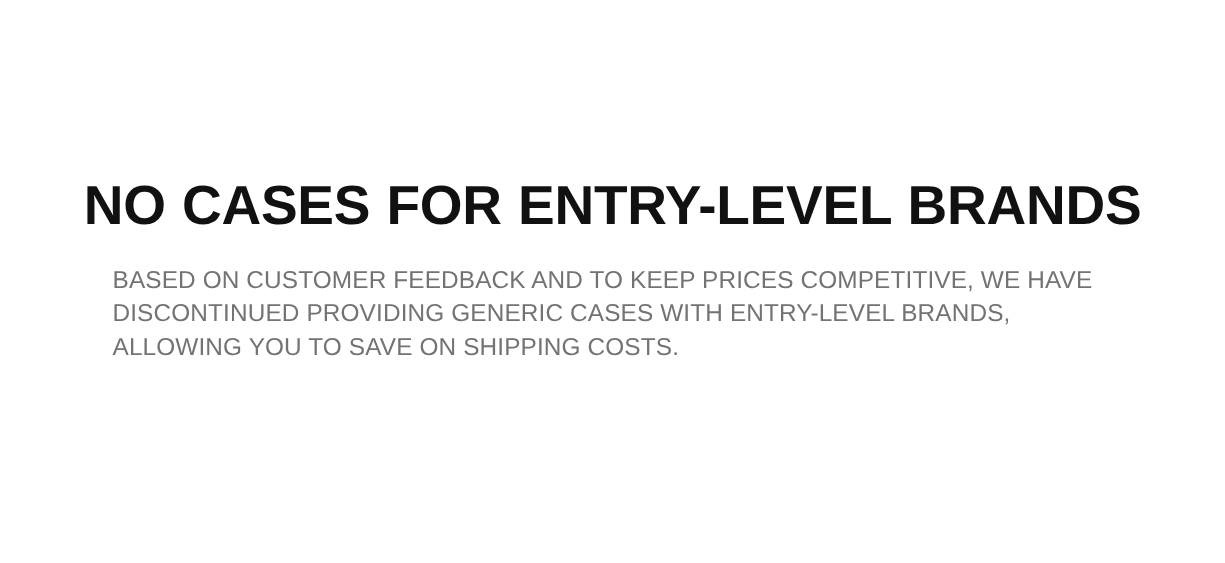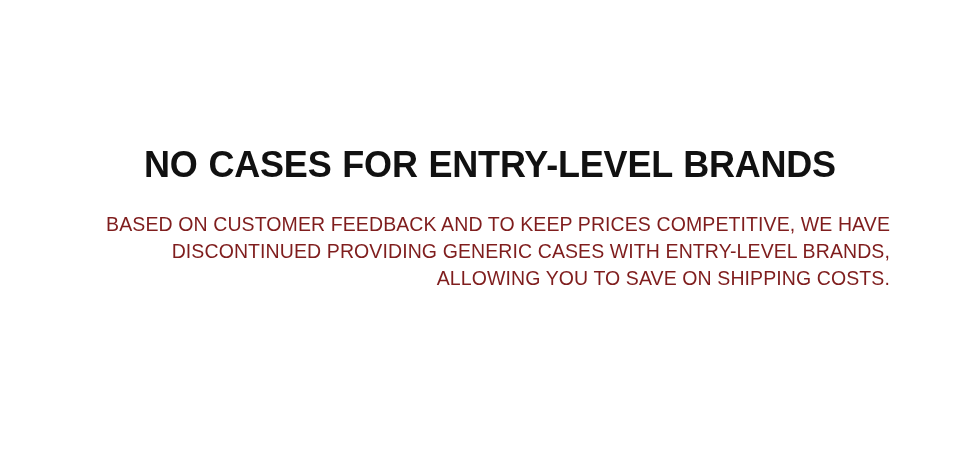--- a/index.html
+++ b/index.html
@@ -24,43 +24,43 @@
     display: flex;
     flex-direction: column;
     align-items: center;
     justify-content: flex-start;
     padding: 146px 40px 0 40px;
   }
 
   .notice-heading {
     margin: 0;
     padding: 0;
-    font-size: 36px;
+    font-size: 44px;
     line-height: 38px;
     font-weight: 700;
     letter-spacing: -0.2px;
     word-spacing: 1px;
     color: #111111;
     text-transform: uppercase;
     text-align: center;
     white-space: nowrap;
   }
 
   .notice-body {
     margin: 0;
     padding: 0;
     margin-top: 27px;
     max-width: 800px;
     font-size: 19.5px;
     line-height: 27px;
     font-weight: 400;
     letter-spacing: 0.1px;
-    color: #7f1d1d;
+    color: #737373;
     text-transform: uppercase;
-    text-align: right;
+    text-align: left;
   }
 </style>
 </head>
 <body>
 
 <section class="notice-section">
   <h2 class="notice-heading">NO CASES FOR ENTRY-LEVEL BRANDS</h2>
   <p class="notice-body">BASED ON CUSTOMER FEEDBACK AND TO KEEP PRICES COMPETITIVE, WE HAVE DISCONTINUED PROVIDING GENERIC CASES WITH ENTRY-LEVEL BRANDS, ALLOWING YOU TO SAVE ON SHIPPING COSTS.</p>
 </section>
 

